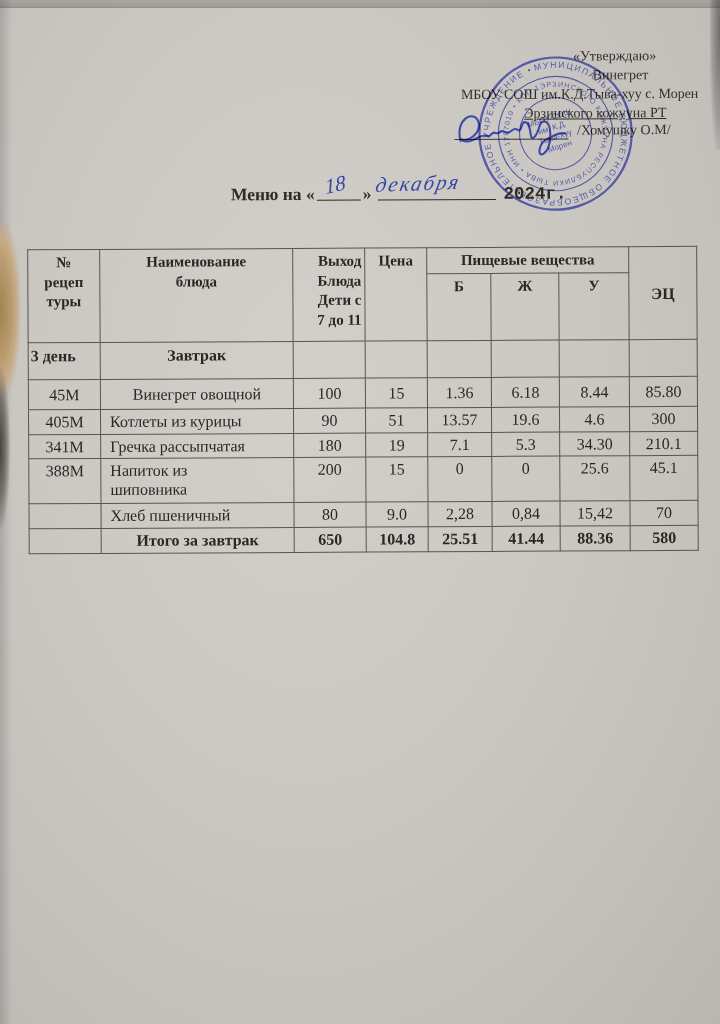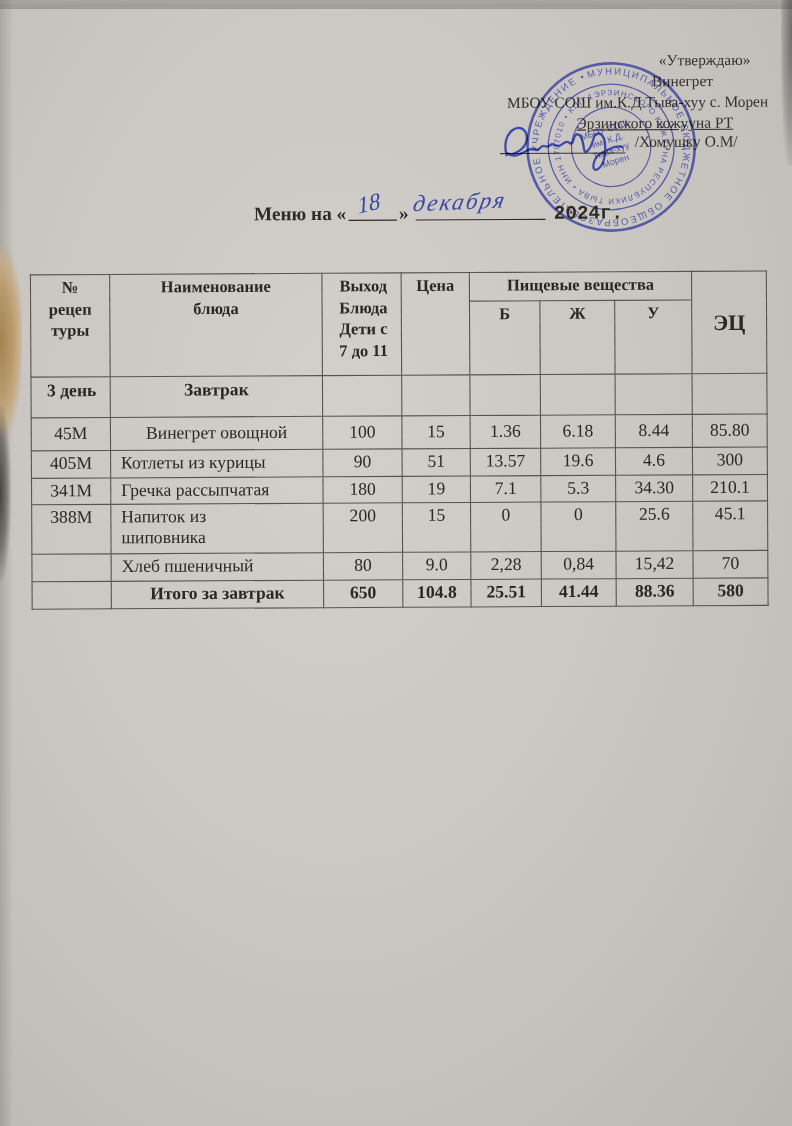--- a/index.html
+++ b/index.html
@@ -24,21 +24,21 @@
     background:radial-gradient(ellipse at 0% 50%, rgba(52,49,45,.85) 0%, rgba(52,49,45,.45) 45%, rgba(52,49,45,0) 75%);}
   .right-top-shadow{position:absolute;right:0;top:0;width:10px;height:150px;
     background:radial-gradient(ellipse at 100% 20%, rgba(55,53,50,.6) 0%, rgba(55,53,50,.25) 55%, rgba(55,53,50,0) 80%);}
 
   .content{position:absolute;left:0;top:0;width:720px;height:1024px;
     transform:rotate(-.3deg);transform-origin:40% 40%;color:#33302b;}
 
   
   .approval{position:absolute;top:0;left:0;width:720px;font-size:14px;line-height:19px;}
   .approval .line{position:absolute;white-space:nowrap;}
-  .l1{top:48px;right:36px;}
+  .l1{top:48px;right:62px;}
   .l2{top:67px;right:70px;}
   .l3{top:86px;right:20px;}
   .l4{top:105px;right:52px;text-decoration:underline;}
   .l5{top:122px;right:48px;display:flex;align-items:flex-end;gap:8px;}
   .sig-underline{display:inline-block;width:114px;height:14px;border-bottom:1.3px solid #3a3733;}
 
   
   .stamp{position:absolute;left:472px;top:50px;width:170px;height:170px;
     mix-blend-mode:multiply;opacity:.82;}
   .stamp text{fill:#3d43a0;font-family:"Liberation Sans","DejaVu Sans",sans-serif;}
@@ -60,29 +60,29 @@
   .hand.month-text{left:-2px;top:-12px;font-size:21px;letter-spacing:2px;
     transform:rotate(-2deg) skewX(-14deg);}
   .year{margin-left:4px;font-family:Liberation Mono, monospace;}
 
   
   table{position:absolute;left:28px;top:248px;width:669px;border-collapse:collapse;
     table-layout:fixed;color:#2b2823;}
   td,th{border:1px solid #59544c;padding:1px 3px;overflow:hidden;}
   th{font-size:15px;font-weight:bold;white-space:pre-line;vertical-align:top;
     line-height:1.3;padding-top:3px;text-align:center;}
-  th.energy{vertical-align:middle;font-size:20px;}
+  th.energy{vertical-align:middle;font-size:16px;}
   td{font-size:16px;text-align:center;vertical-align:middle;line-height:1.2;}
   td.name{text-align:left;padding-left:9px;white-space:pre-line;}
   td.name.centered{text-align:center;padding-left:3px;}
   .row-header1{height:26px;}
   .row-header2{height:67px;}
   .row-day{height:37px;}
   .row-day td{font-weight:bold;vertical-align:top;padding-top:3px;}
-  .row-day .day-cell{text-align:left;padding-left:14px;}
+  .row-day .day-cell{text-align:left;padding-left:2px;}
   .r1{height:30px;} .r2{height:25px;} .r3{height:24px;}
   .r4{height:45px;} .r4 td{vertical-align:top;padding-top:2px;}
   .r5{height:25px;}
   .row-total{height:25px;} .row-total td{font-weight:bold;}
 </style>
 </head>
 <body>
 
 <div class="photo">
   <div class="top-edge"></div>
@@ -167,21 +167,21 @@
           <col style="width:70px">
           <col style="width:68px">
       </colgroup>
       <tbody>
           <tr class="row-header1">
         <th rowspan="2">№
 рецеп
 туры</th>
         <th rowspan="2">Наименование
 блюда</th>
-        <th rowspan="2" style="text-align:center;padding-left:6px;">Выход
+        <th rowspan="2" style="text-align:right;padding-left:6px;">Выход
 Блюда
 Дети с
 7 до 11</th>
         <th rowspan="2">Цена</th>
         <th colspan="3">Пищевые вещества</th>
         <th rowspan="2" class="energy">ЭЦ</th>
       </tr>
       <tr class="row-header2">
         <th>Б</th>
         <th>Ж</th>

